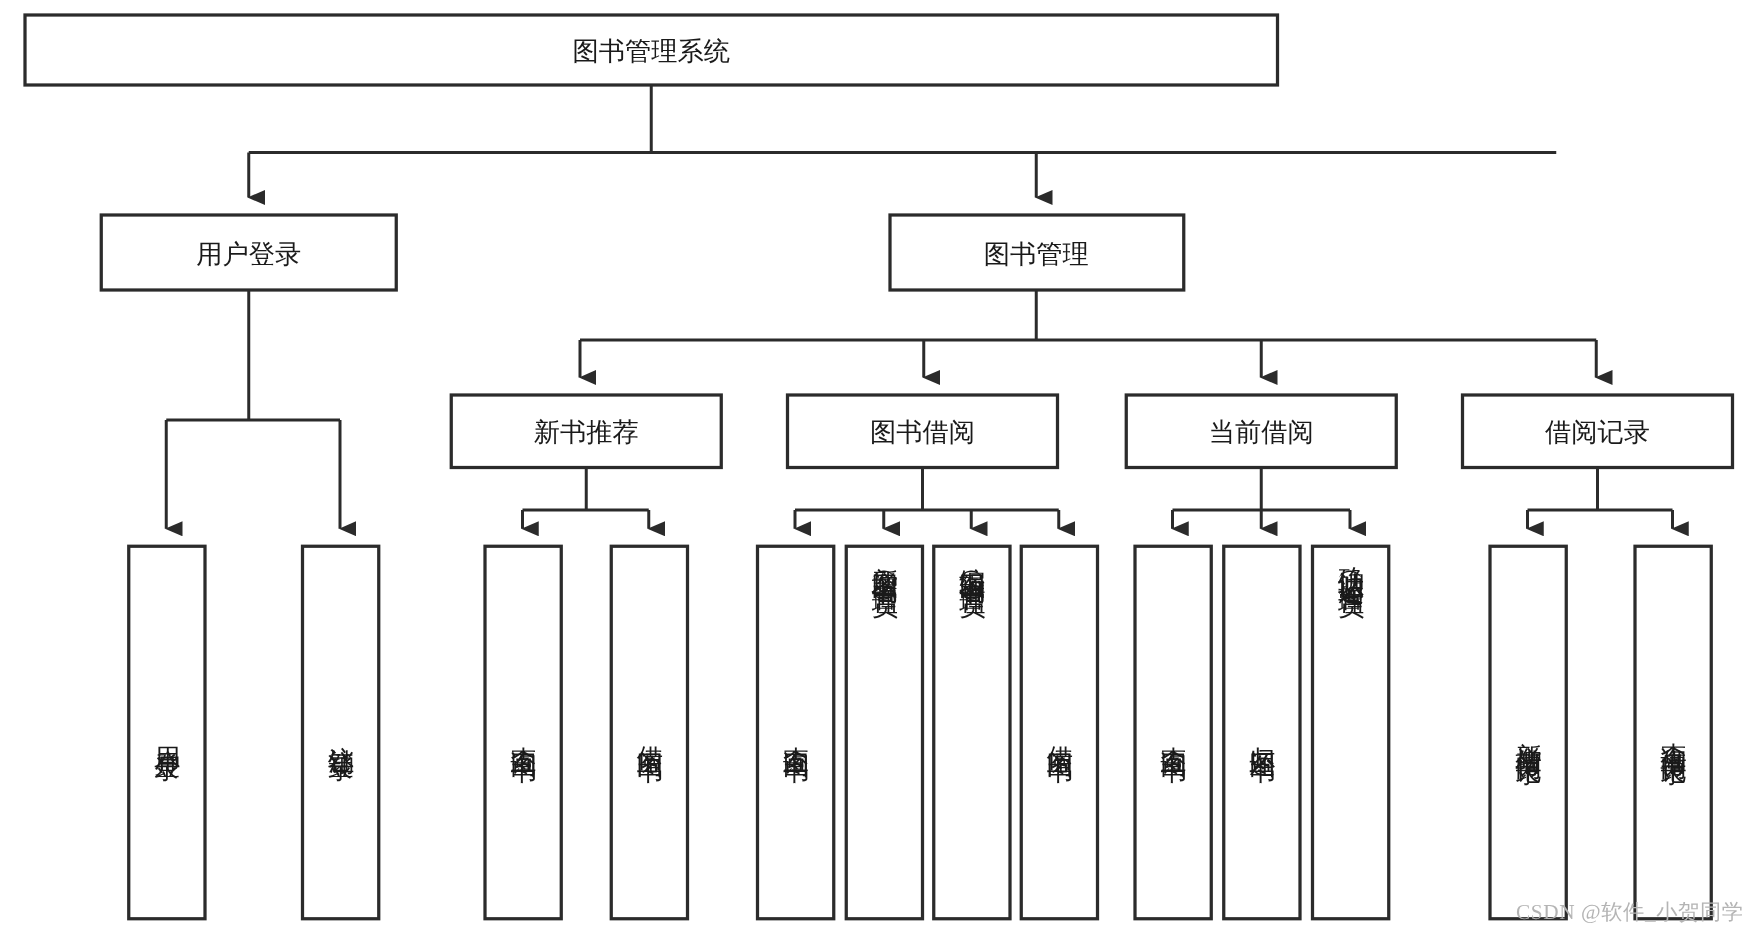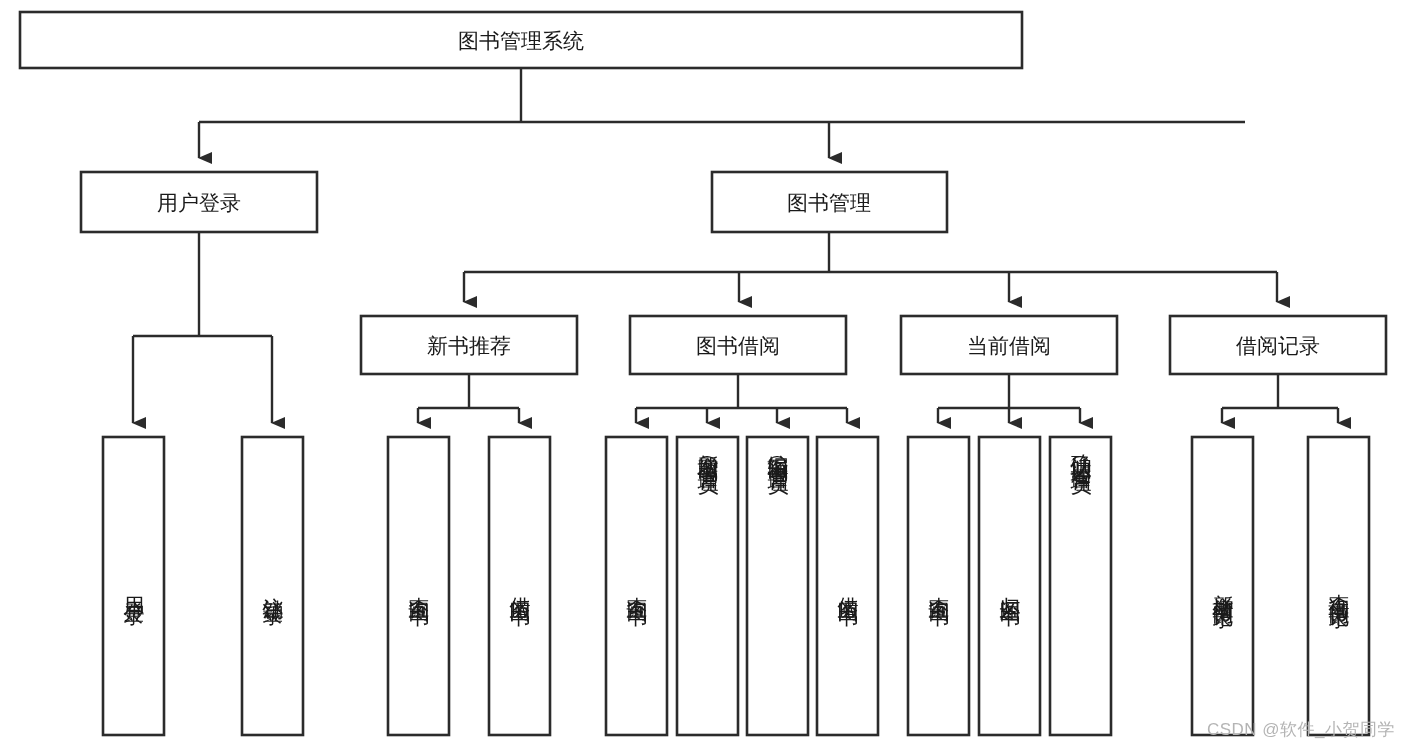--- a/index.html
+++ b/index.html
@@ -63,21 +63,21 @@
     line-height: 1.38;
     letter-spacing: 3px;
     color: #1a1a1a;
     white-space: nowrap;
     text-align: center;
   }
   .watermark {
     position: absolute;
     right: 10px;
     bottom: 6px;
-    font-family: Liberation Sans, sans-serif;
+    font-family: Liberation Serif, serif;
     font-size: 17px;
     color: #b4b4b4;
     letter-spacing: 0.5px;
     white-space: nowrap;
     pointer-events: none;
   }
 </style>
 </head>
 <body>
 

